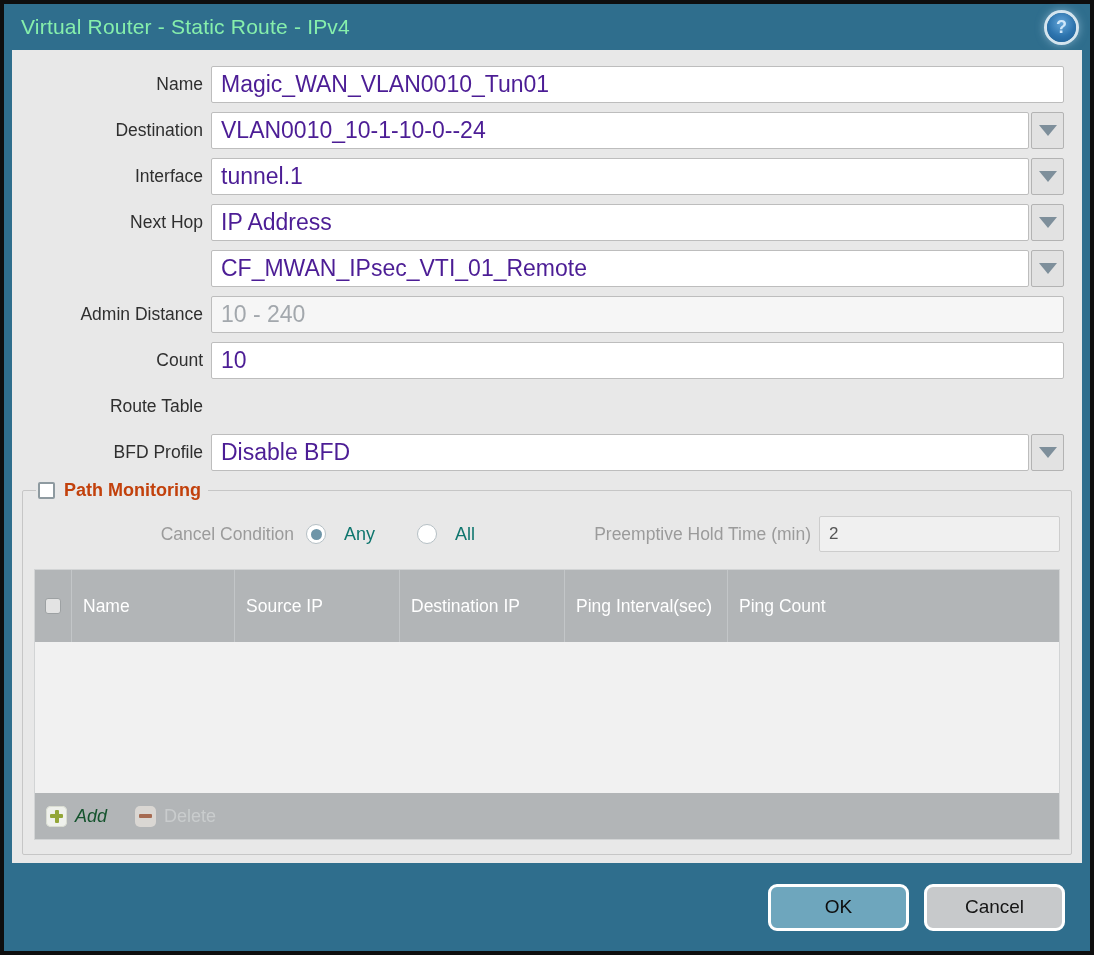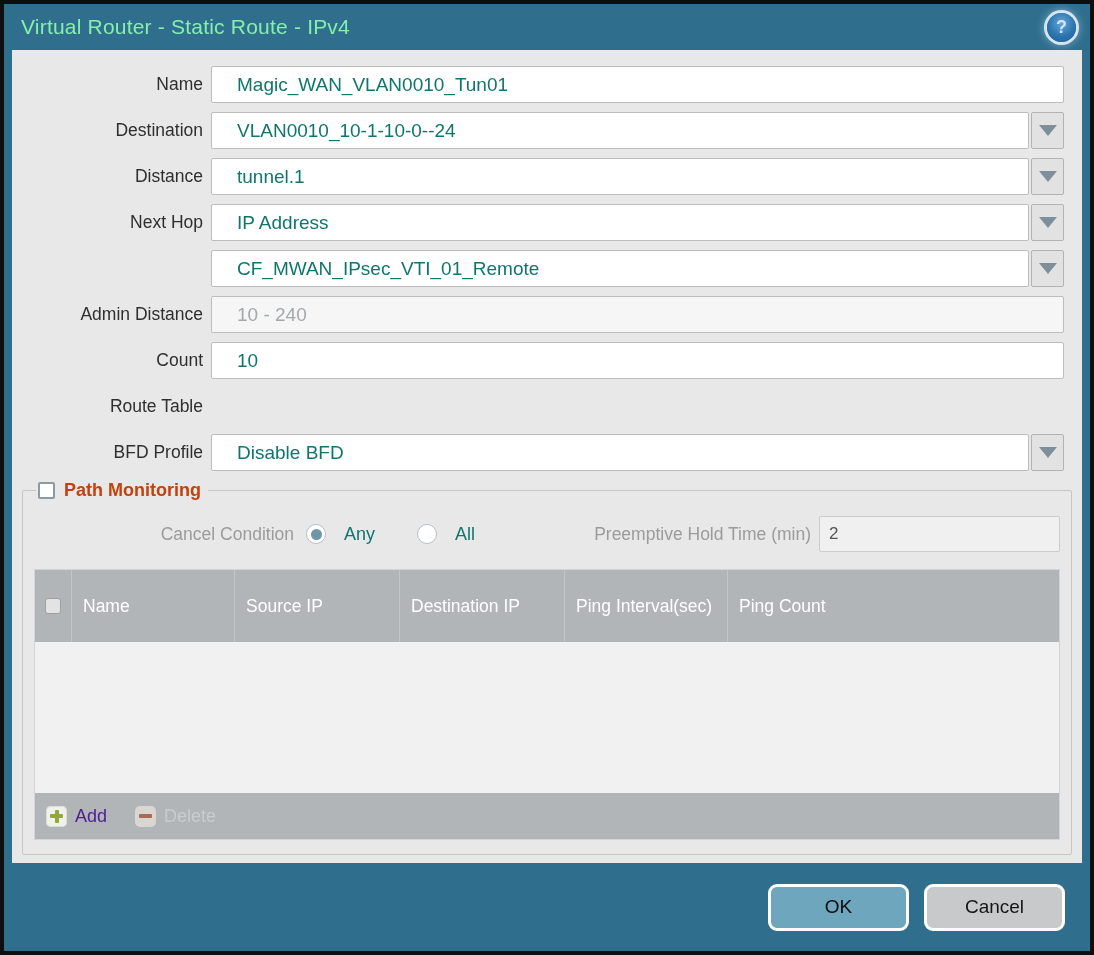--- a/index.html
+++ b/index.html
@@ -23,21 +23,21 @@
 
   
   .content{ flex:0 0 813px; margin:0 8px; background:#e8e8e8; padding-top:16px; overflow:hidden; }
 
   
   .frow{ display:flex; align-items:center; height:37px; margin:0 18px 9px 0; }
   .flabel{ flex:0 0 199px; text-align:right; padding-right:8px; color:#2f2f2f; font-size:17.5px; }
   .fctrl{ flex:1; display:flex; height:37px; }
   .fctrl input{
     flex:1; min-width:0; height:100%; border:1px solid #bdbdbd; border-radius:2px;
-    padding:0 25px; font-size:19px; font-family:inherit; color:#0f766e; background:#fff; outline:none;
+    padding:0 9px; font-size:23px; font-family:inherit; color:#4c1d95; background:#fff; outline:none;
   }
   .fctrl input.dim{ background:#f6f6f6; }
   .fctrl input::placeholder{ color:#a3a8ad; opacity:1; }
   .ddbtn{ flex:0 0 33px; margin-left:2px; background:#e2e2e2; border:1px solid #b3b3b3;
     border-radius:2px; display:flex; align-items:center; justify-content:center; cursor:pointer; }
   .tri{ width:0; height:0; border-left:9px solid transparent; border-right:9px solid transparent;
     border-top:11px solid #7e8f9b; }
 
   
   fieldset.pm{ margin:5px 10px 0; border:1px solid #c6c6c6; border-radius:2px; padding:0 11px 14px; }
@@ -69,21 +69,21 @@
   .hcb{ width:16px; height:16px; background:#e3e3e3; border:1px solid #9da1a3; border-radius:3px; }
   .tbody{ height:151px; background:#f1f1f1; }
   .tfoot{ height:46px; background:#b2b5b7; display:flex; align-items:center; padding-left:11px; gap:28px; }
   .tbtn{ display:flex; align-items:center; gap:8px; font-size:18px; cursor:pointer; }
   .addicon{ width:21px; height:21px; border-radius:5px; background:#eff1ec;
     box-shadow:inset 0 0 0 1px #d9ddd2; position:relative; }
   .addicon::before{ content:""; position:absolute; left:4px; top:8.5px; width:13px; height:4px;
     background:#93a637; border-radius:1px; }
   .addicon::after{ content:""; position:absolute; top:4px; left:8.5px; height:13px; width:4px;
     background:#93a637; border-radius:1px; }
-  .add-label{ color:#4c1d95; }
+  .add-label{ color:#14532d;font-style:italic; }
   .delicon{ width:21px; height:21px; border-radius:5px; background:#dad7d3; position:relative; }
   .delicon::before{ content:""; position:absolute; left:4px; top:8.5px; width:13px; height:4px;
     background:#a66b52; border-radius:1px; }
   .del-label{ color:#c9cccd; }
 
   
   .tealfooter{ flex:1; display:flex; align-items:center; justify-content:flex-end;
     gap:15px; padding-right:25px; }
   .btn{ width:141px; height:47px; border-radius:9px; border:3px solid #ffffff;
     font-size:19px; font-family:inherit; display:flex; align-items:center; justify-content:center;
@@ -116,21 +116,21 @@
       <div class="flabel">Destination</div>
       <div class="fctrl">
         <input type="text" value="VLAN0010_10-1-10-0--24" style="">
         <div class="ddbtn">
             <div class="tri"></div>
           </div>
       </div>
     </div>
 
     <div class="frow">
-      <div class="flabel">Distance</div>
+      <div class="flabel">Interface</div>
       <div class="fctrl">
         <input type="text" value="tunnel.1" style="">
         <div class="ddbtn">
             <div class="tri"></div>
           </div>
       </div>
     </div>
 
     <div class="frow">
       <div class="flabel">Next Hop</div>

